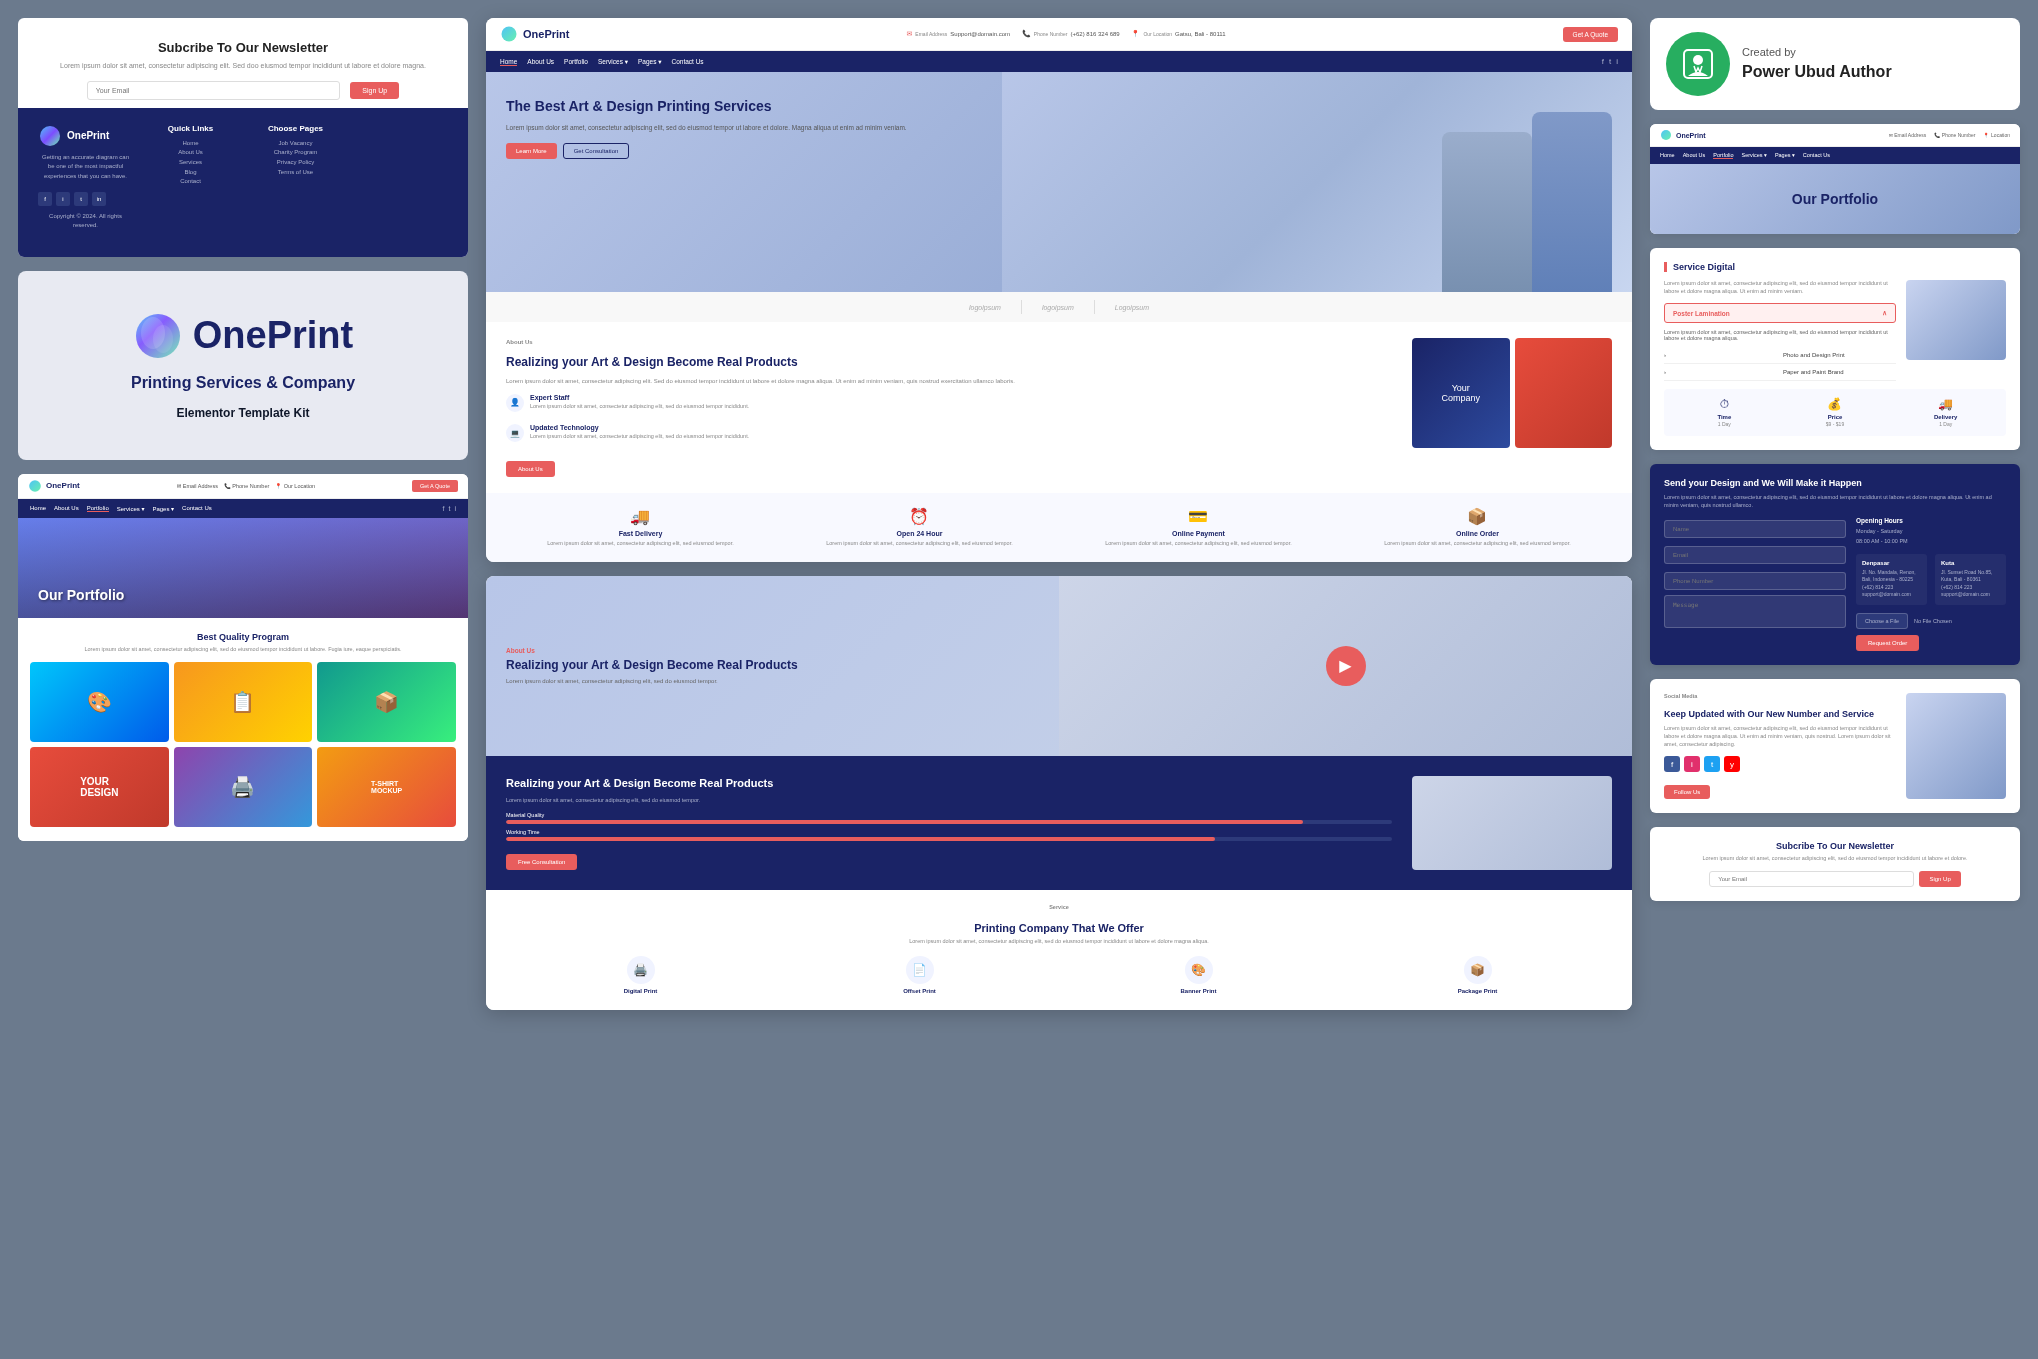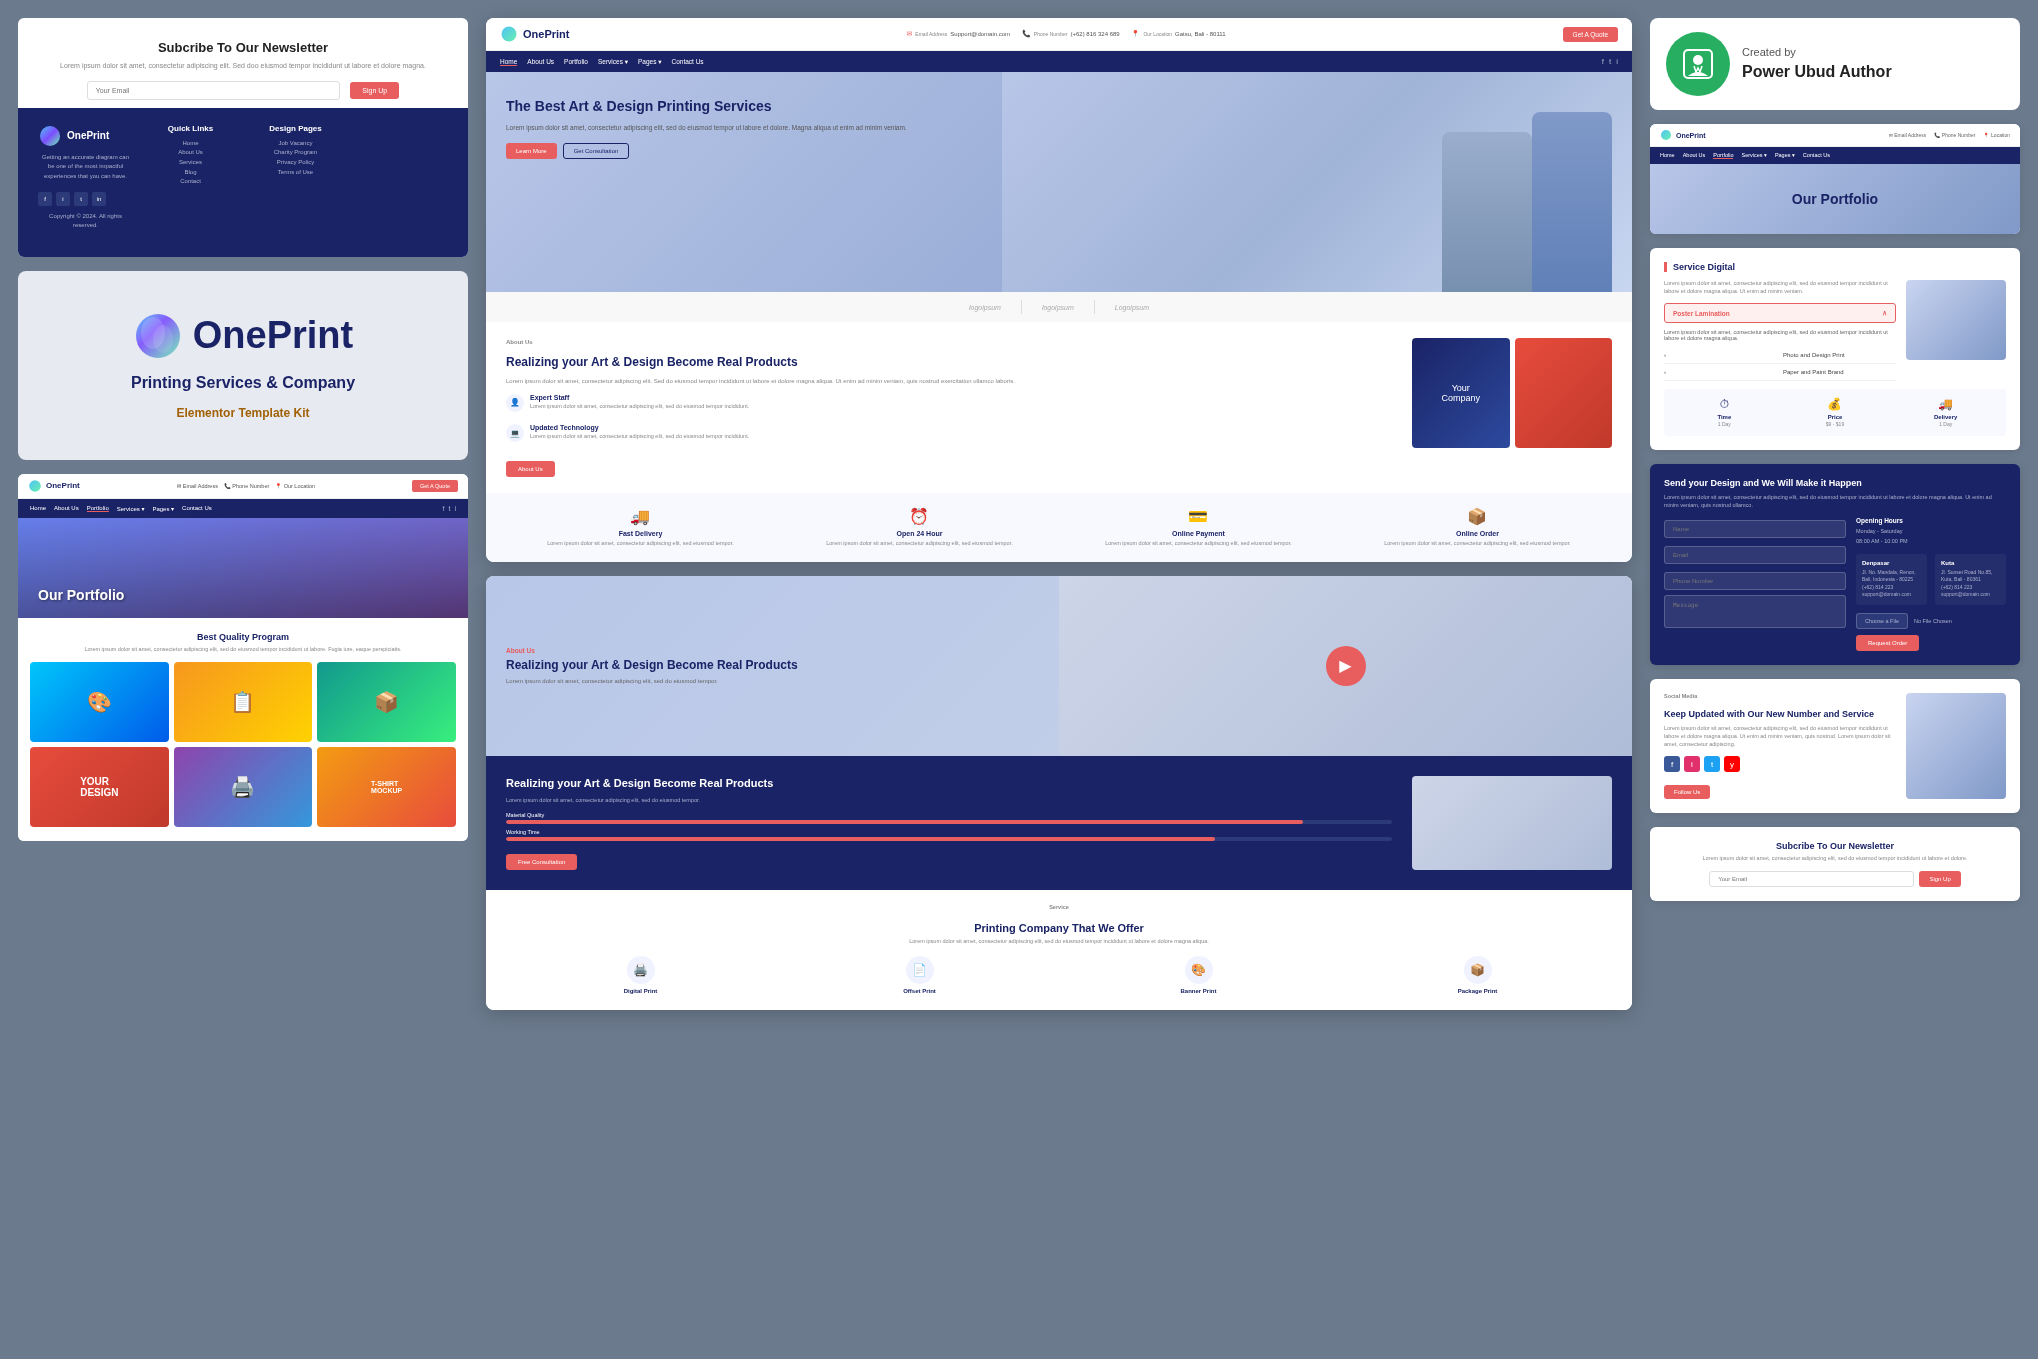--- a/index.html
+++ b/index.html
@@ -143,21 +143,21 @@
     }
     .brand-tagline {
       font-size: 16px;
       font-weight: 700;
       color: #1a2366;
       line-height: 1.3;
     }
     .brand-subtitle {
       font-size: 12px;
       font-weight: 600;
-      color: #a16207;
+      color: #0f172a;
     }
 
     
     .portfolio-card {
       background: #fff;
       border-radius: 6px;
       overflow: hidden;
     }
     .portfolio-header {
       background: #1a2366;
@@ -1106,21 +1106,21 @@
         </div>
         <div class="footer-col">
           <h4>Quick Links</h4>
           <a>Home</a>
           <a>About Us</a>
           <a>Services</a>
           <a>Blog</a>
           <a>Contact</a>
         </div>
         <div class="footer-col">
-          <h4>Design Pages</h4>
+          <h4>Choose Pages</h4>
           <a>Job Vacancy</a>
           <a>Charity Program</a>
           <a>Privacy Policy</a>
           <a>Terms of Use</a>
         </div>
       </div>
     </div>
 
     <div class="brand-center-card">
       <div class="brand-logo-main">

